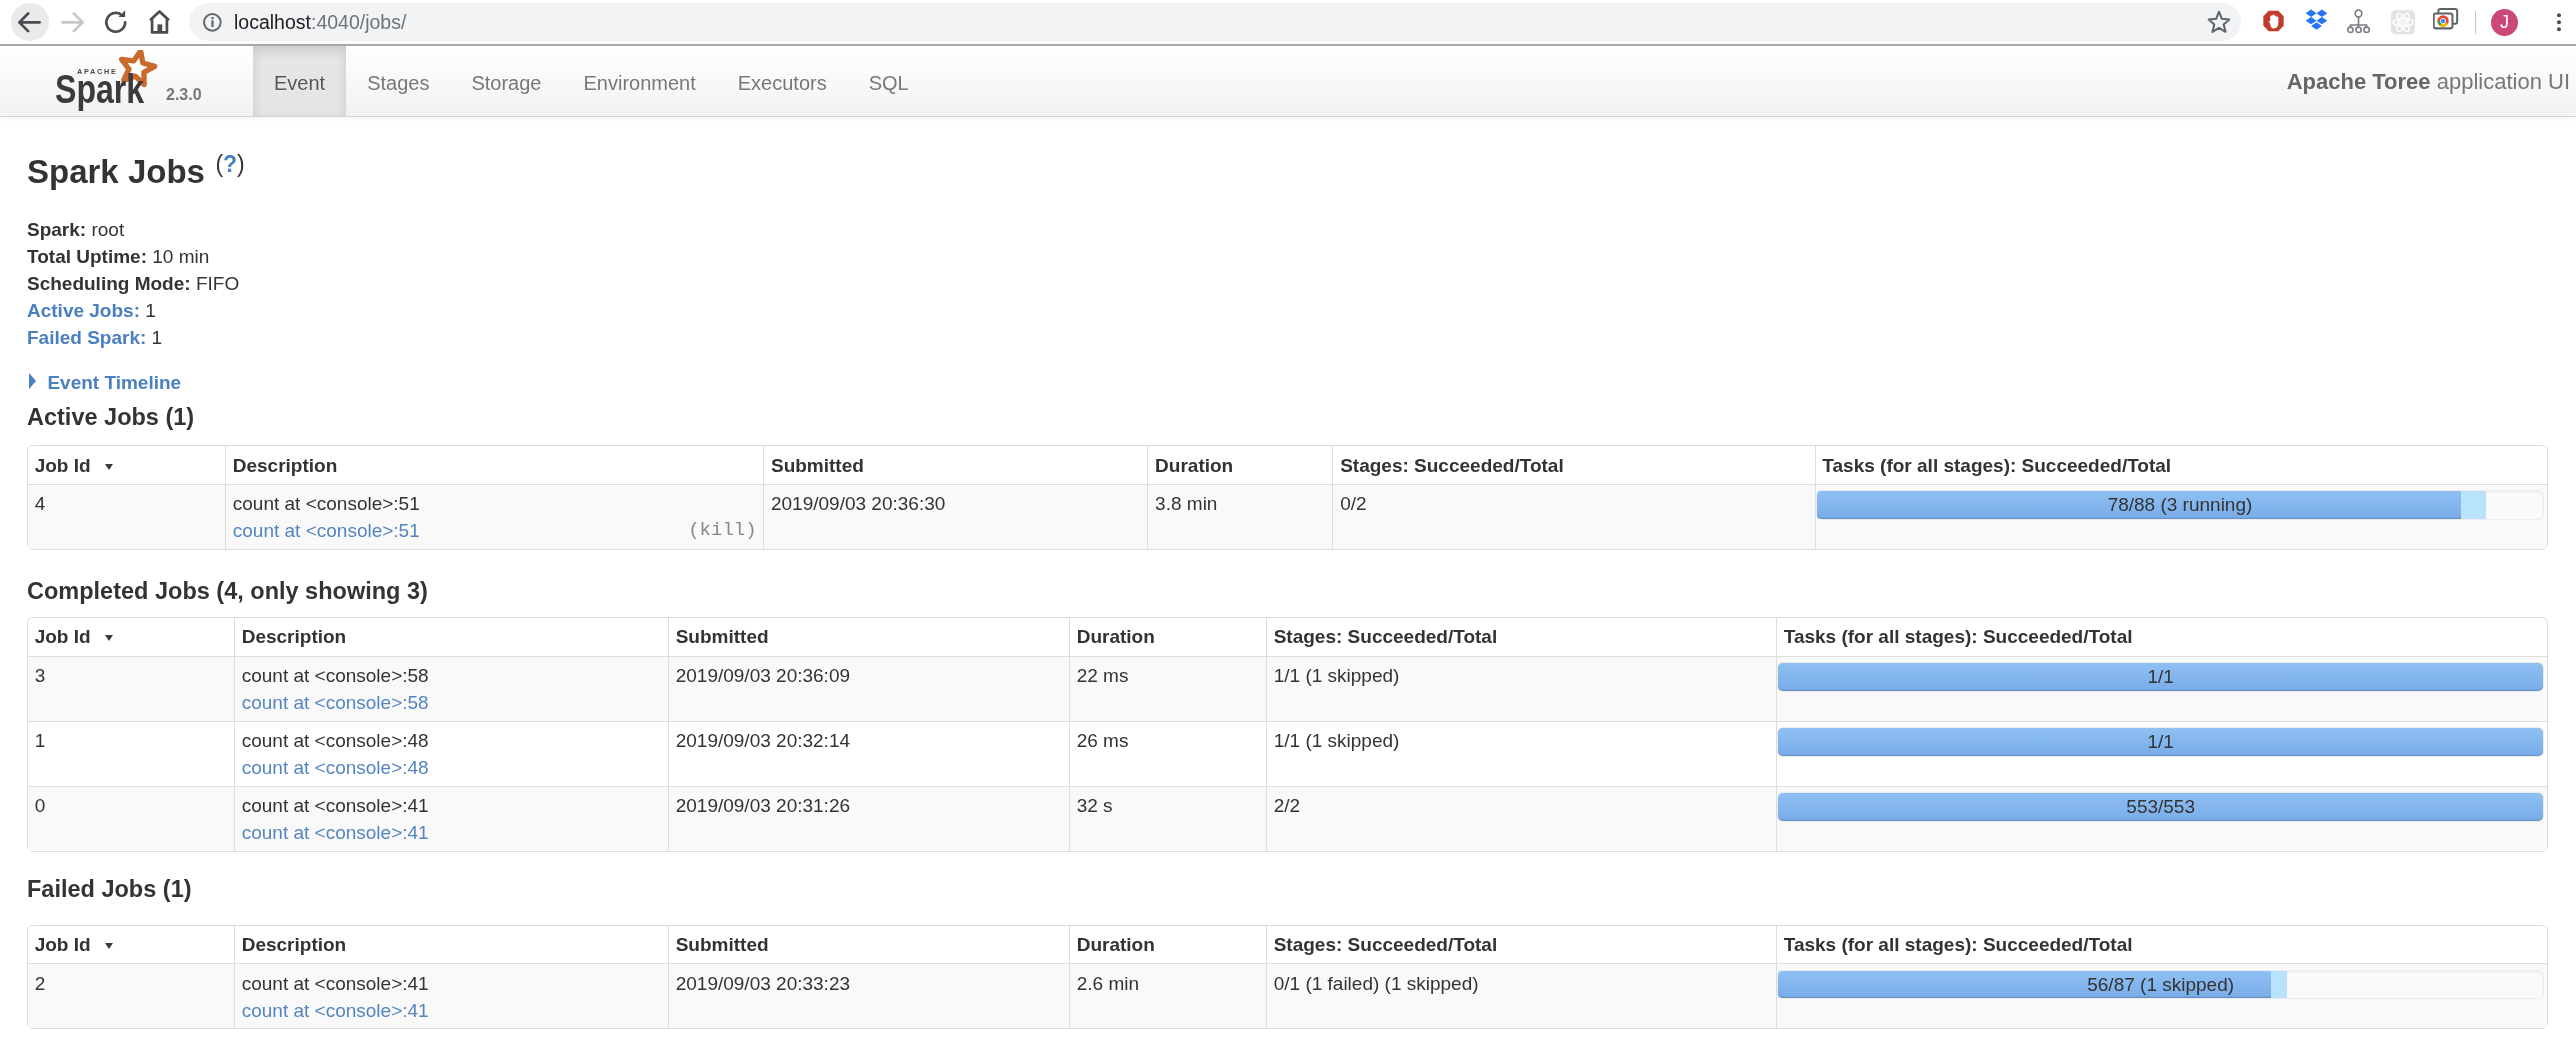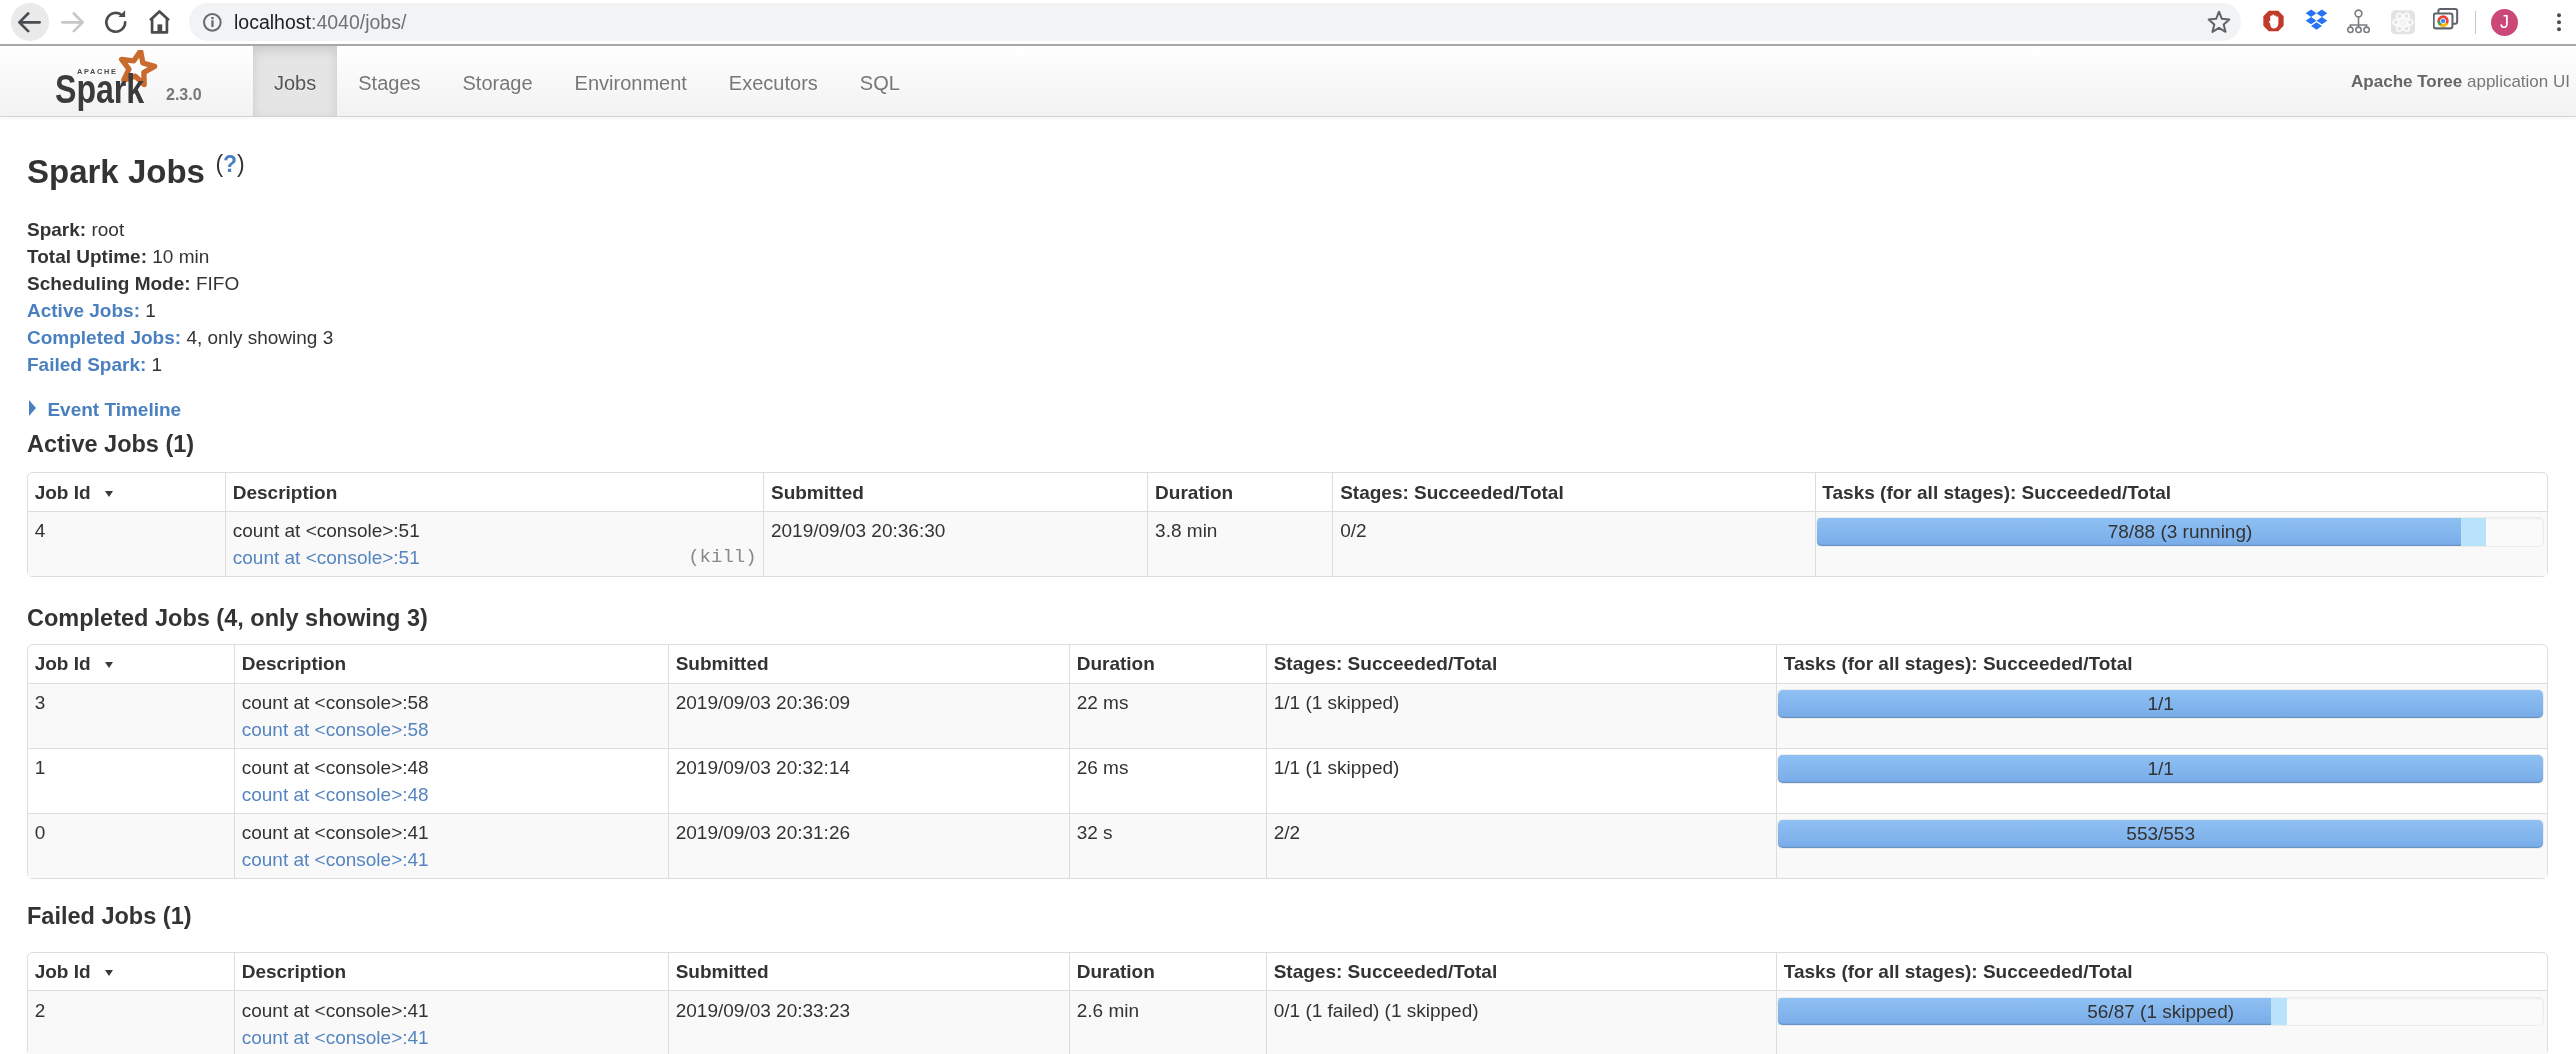--- a/index.html
+++ b/index.html
@@ -18,21 +18,21 @@
 .avatar { position:absolute; left:2491px; top:8.7px; width:27px; height:27px; border-radius:50%; background:#cb4878; color:#fff; font-size:18px; font-weight:normal; text-align:center; line-height:27px; }
 
 
 #navbar { position:relative; height:70px; background:linear-gradient(#ffffff,#f2f2f2); border-bottom:1.3px solid #d4d4d4; box-shadow:0 1.3px 5.4px rgba(0,0,0,.07); }
 #logo { position:absolute; left:53px; top:4px; }
 .version { position:absolute; left:166px; top:40px; font-size:16px; font-weight:bold; color:#777; }
 #nav { position:absolute; left:253px; top:0; height:70px; list-style:none; }
 #nav li { float:left; height:70px; }
 #nav li a { display:block; height:70px; line-height:74px; padding:0 21px; font-size:20px; color:#777; text-shadow:0 1.3px 0 rgba(255,255,255,.5); }
 #nav li.active a { background:#e5e5e5; color:#555; box-shadow:inset 0 4px 10.7px rgba(0,0,0,.125); }
-#nbtext { position:absolute; right:6px; top:0; height:70px; line-height:72px; font-size:17px; color:#777; }
+#nbtext { position:absolute; right:6px; top:0; height:70px; line-height:72px; font-size:22px; color:#777; }
 #nbtext b { color:#666; }
 
 
 #content { padding:0 27px; color:#333; }
 h3.title { margin-top:36px; font-size:33px; line-height:38px; font-weight:bold; color:#333; }
 h3.title .sup { font-size:23px; font-weight:normal; position:relative; top:-11.4px; margin-left:1.3px; }
 h3.title .sup a { color:#4a80c0; font-weight:bold; }
 ul.meta { margin-top:22px; list-style:none; }
 ul.meta li { font-size:19px; line-height:27px; }
 ul.meta a.hl { color:#4a80c0; font-weight:bold; }
@@ -142,21 +142,21 @@
 
 <div id="navbar">
   <svg id="logo" width="107" height="64" viewBox="0 0 160 95">
     <path d="M131.0 1.1 L134.4 19.0 L151.9 24.2 L135.9 33.0 L136.3 51.2 L123.0 38.7 L105.8 44.7 L113.6 28.3 L102.6 13.7 L120.6 16.0 Z" fill="#fff" stroke="#c96a2e" stroke-width="8" stroke-linejoin="round"></path>
     <text x="36" y="36" font-size="11" font-weight="bold" letter-spacing="2.5" fill="#4a4a4a">APACHE</text>
     <text transform="scale(0.8 1)" x="3.75" y="79" font-size="60" font-weight="bold" fill="#3b3b3d">Spark</text>
   </svg>
   <div class="version">2.3.0</div>
   <ul id="nav">
     <li class="active">
-        <a>Jobs</a>
+        <a>Event</a>
       </li>
     <li>
         <a>Stages</a>
       </li>
     <li>
         <a>Storage</a>
       </li>
     <li>
         <a>Environment</a>
       </li>
@@ -170,21 +170,20 @@
   <div id="nbtext"><b>Apache Toree</b> application UI</div>
 </div>
 
 <div id="content">
   <h3 class="title">Spark Jobs <span class="sup">(<a>?</a>)</span></h3>
   <ul class="meta">
     <li><b>Spark:</b> root</li>
     <li><b>Total Uptime:</b> 10 min</li>
     <li><b>Scheduling Mode: </b>FIFO</li>
     <li><a class="hl">Active Jobs:</a> 1</li>
-    <li><a class="hl">Completed Jobs:</a> 4, only showing 3</li>
     <li><a class="hl">Failed Spark:</a> 1</li>
   </ul>
   <div class="et"><span class="arr"></span><a>Event Timeline</a></div>
 
   <h4 class="sec" id="h4a">Active Jobs (1)</h4>
   <table class="jt" id="t1">
     <colgroup>
         <col style="width:197px">
         <col style="width:538px">
         <col style="width:384px">

